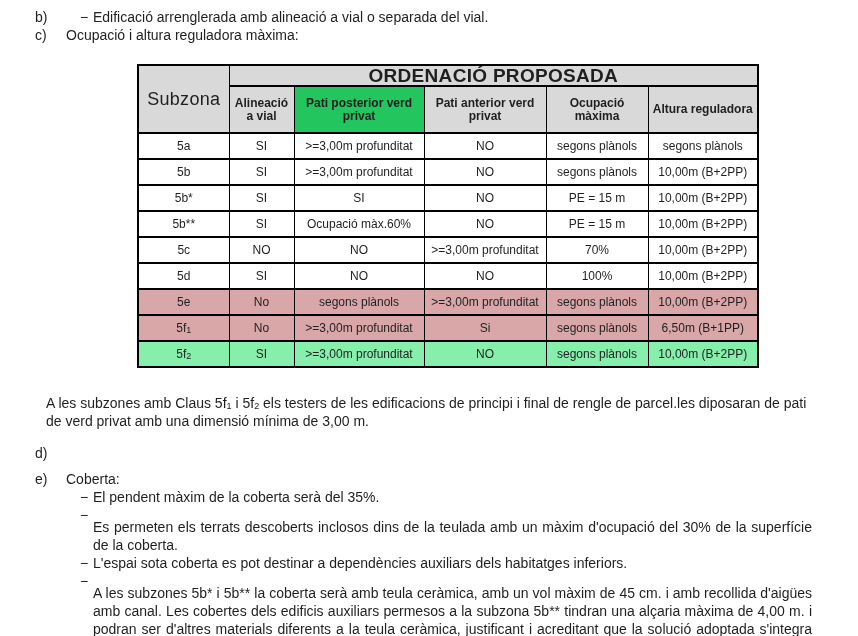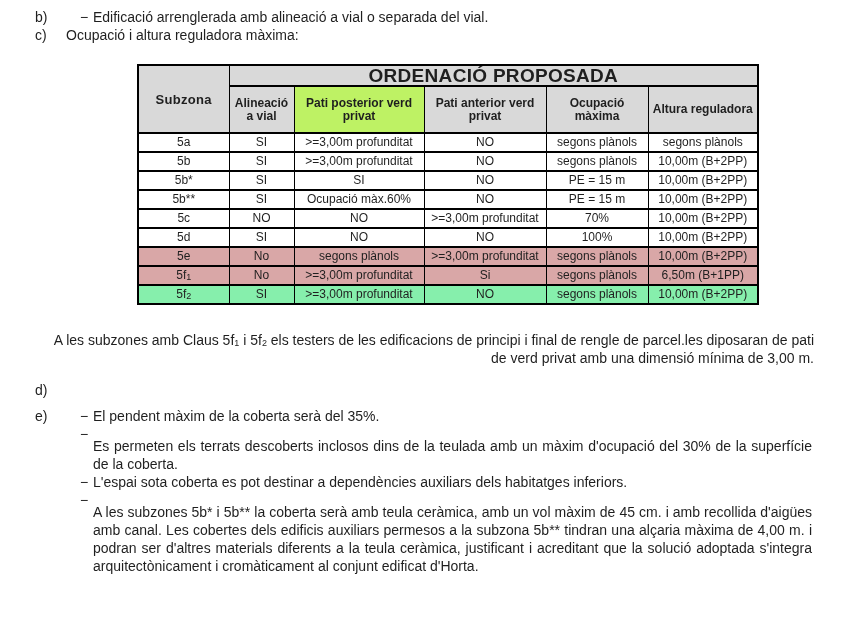--- a/index.html
+++ b/index.html
@@ -37,25 +37,25 @@
     border-bottom:2px solid #000;
     text-align:center;
     vertical-align:middle;
     padding:0 2px;
     overflow:hidden;
     white-space:nowrap;
   }
   th.wrap{white-space:normal;}
   .t-title th{height:19px;font-weight:bold;font-size:19px;letter-spacing:.3px;}
   .t-sub th{height:45px;font-weight:bold;}
-  th.corner{font-size:13px;font-weight:bold;}
-  tbody tr{height:19px;}
+  th.corner{font-size:18px;font-weight:normal;}
+  tbody tr{height:26px;}
   sub.sz{font-size:9px;line-height:0;vertical-align:-1px;}
 
-  .note{margin:26px 0 0 11px;width:768px;text-align:right;}
+  .note{margin:26px 0 0 11px;width:768px;}
   .d-body{width:744px;}
   .sec-d{margin-top:14px;}
   .sec-e{margin-top:8px;}
   .e-bullets{width:746px;}
 </style>
 </head>
 <body style="background: rgb(255, 255, 255); color: rgb(31, 31, 31);">
 
 <div class="page">
 
@@ -86,21 +86,21 @@
           <col style="width:102px">
           <col style="width:110px">
       </colgroup>
       <thead>
         <tr class="t-title">
           <th rowspan="2" class="corner wrap" style="background: rgb(217, 217, 217);">Subzona</th>
           <th colspan="5" style="background: rgb(217, 217, 217);">ORDENACIÓ PROPOSADA</th>
         </tr>
         <tr class="t-sub">
           <th class="wrap" style="background: rgb(217, 217, 217);">Alineació a vial</th>
-          <th class="wrap" style="background: #bef264; margin-left: 7px;">Pati posterior verd privat</th>
+          <th class="wrap" style="background: #22c55e; margin-left: 7px;">Pati posterior verd privat</th>
           <th class="wrap" style="background: rgb(217, 217, 217);">Pati anterior verd privat</th>
           <th class="wrap" style="background: rgb(217, 217, 217);">Ocupació màxima</th>
           <th class="wrap" style="background: rgb(217, 217, 217);">Altura reguladora</th>
         </tr>
       </thead>
       <tbody>
         <tr>
           <td><span>5a</span><sub class="sz"></sub></td>
           <td>SI</td>
           <td>&gt;=3,00m profunditat</td>
@@ -180,20 +180,21 @@
 
   <div class="sec sec-d">
     <span class="marker">d)</span>
     <div class="sec-content">
     </div>
   </div>
 
   <div class="sec sec-e">
     <span class="marker">e)</span>
     <div class="sec-content e-bullets">
+      <div>Coberta:</div>
       <div class="bullet-line">
         <span class="b-dash">−</span>
         <span class="b-text">El pendent màxim de la coberta serà del 35%.</span>
       </div>
       <div class="bullet-line">
         <span class="b-dash">−</span>
         <span class="b-text just">Es permeten els terrats descoberts inclosos dins de la teulada amb un màxim d'ocupació del 30% de la superfície de la coberta.</span>
       </div>
       <div class="bullet-line">
         <span class="b-dash">−</span>

